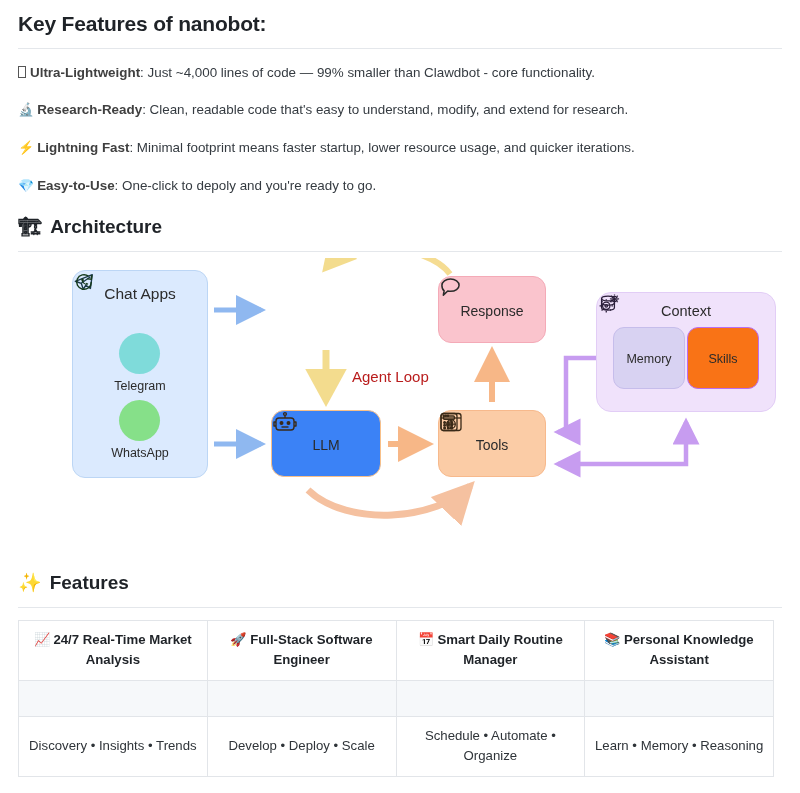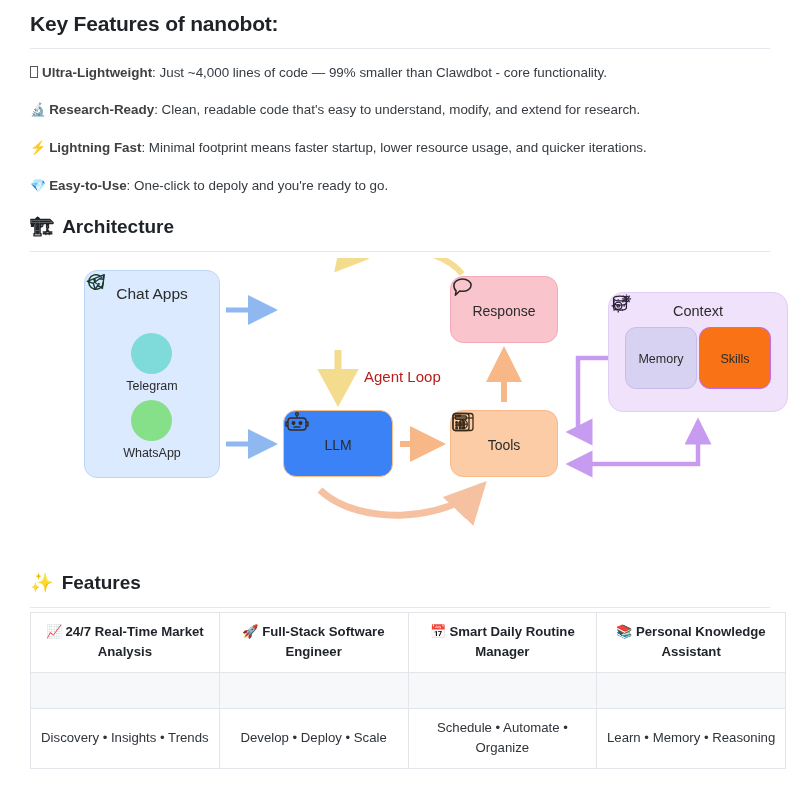--- a/index.html
+++ b/index.html
@@ -4,21 +4,21 @@
 <style>
   * { box-sizing: border-box; }
   html, body {
     margin: 0; padding: 0;
     width: 800px; height: 793px;
     background: #ffffff;
     font-family: "Liberation Sans", sans-serif;
     color: #24292f;
     overflow: hidden;
   }
-  .page { width: 800px; height: 775px; position: relative; padding: 0 30px; }
+  .page { width: 800px; height: 775px; position: relative; padding: 0 18px; }
 
   h1.doc-title {
     font-size: 21px; font-weight: bold; margin: 0;
     padding-top: 12px; letter-spacing: -0.2px; color: #1f2328;
   }
   .rule { height: 1px; background: #e4e7eb; margin-top: 12px; }
 
   .bullets { margin-top: 14px; }
   .bullet {
     font-size: 13.4px; line-height: 1.45; color: #353b41;
@@ -87,21 +87,21 @@
   .ctxbox.skl { background: #f97316; border: 1.5px solid #ba6ef2; justify-content: center; }
   .ctxbox .ico { margin-bottom: 2px; }
 
   .agentloop {
     position: absolute; left: 334px; top: 110px;
     font-size: 15px; color: #b91c1c;
   }
 
   
   table.feat {
-    width: 756px; border-collapse: collapse; margin-top: 4px;
+    width: 756px; border-collapse: collapse; margin-top: 12px;
     table-layout: fixed;
   }
   table.feat td {
     border: 1px solid #e2e5e9; text-align: center; vertical-align: middle;
     font-size: 13.2px; color: #2f3439; padding: 9px 8px; line-height: 1.55;
   }
   table.feat tr.hdr td { font-weight: bold; height: 60px; color: #1f2328; }
   table.feat tr.hdr td .hico { margin-right: 3px; font-weight: normal; }
   table.feat tr.spacer td { height: 36px; background: #f6f8fa; }
   table.feat tr.tags td { height: 52px; }

